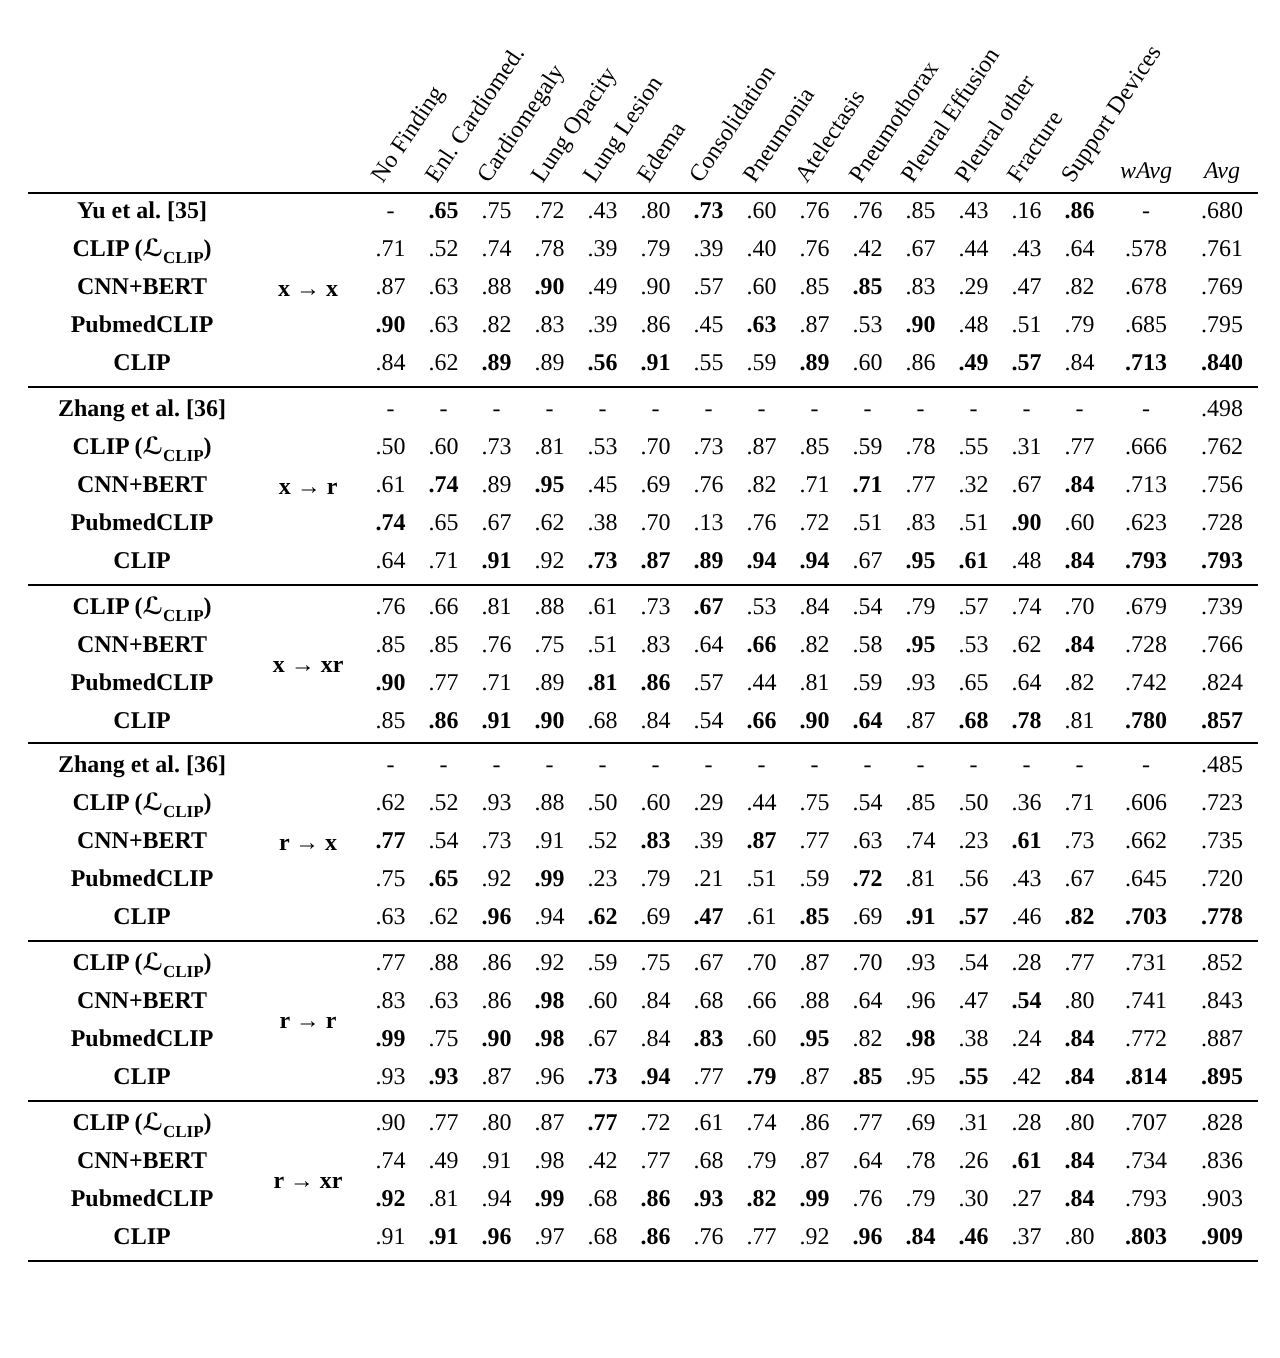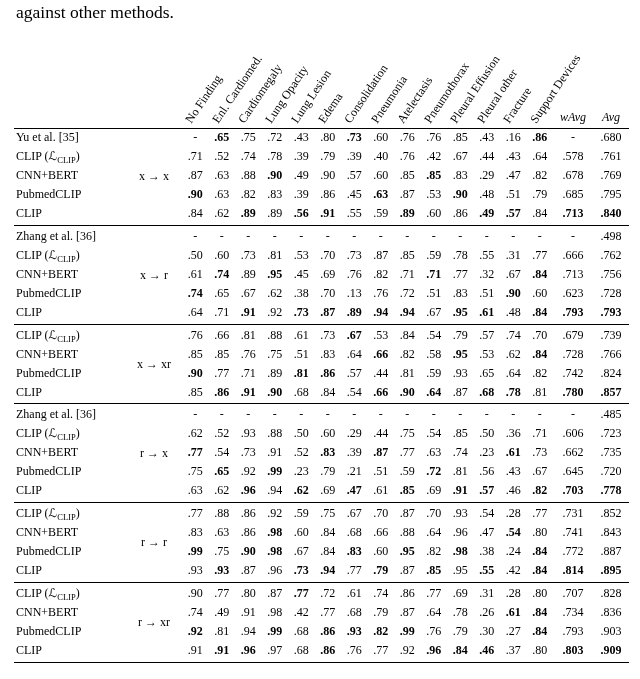--- a/index.html
+++ b/index.html
@@ -55,38 +55,37 @@
     font-style: italic;
   }
 
   tbody td {
     text-align: center;
     padding: 2.6px 0;
     font-size: 12px;
     line-height: 1.15;
     white-space: nowrap;
   }
-  td.method { text-align: left; padding-left: 2px; }
-  td.group  { text-align: center; font-weight: normal; }
+  td.method { text-align: center; padding-left: 2px; font-weight: bold; }
+  td.group  { text-align: center; font-weight: bold; }
   .b { font-weight: bold; }
 
   tr.sec-start td { border-top: 1px solid #000; padding-top: 4px; }
   tr.sec-end td { padding-bottom: 4px; }
 
   sub { font-size: 8.5px; line-height: 0; }
   .mathcal {
     font-family: "DejaVu Serif", "DejaVu Sans", serif;
     font-style: italic;
   }
 </style>
 </head>
 <body>
 
 <div class="page">
-  <p class="caption">against other methods.</p>
 
   <table class="results">
     <colgroup>
       <col class="c-method">
       <col class="c-group">
       <col class="c-val">
         <col class="c-val">
         <col class="c-val">
         <col class="c-val">
         <col class="c-val">

